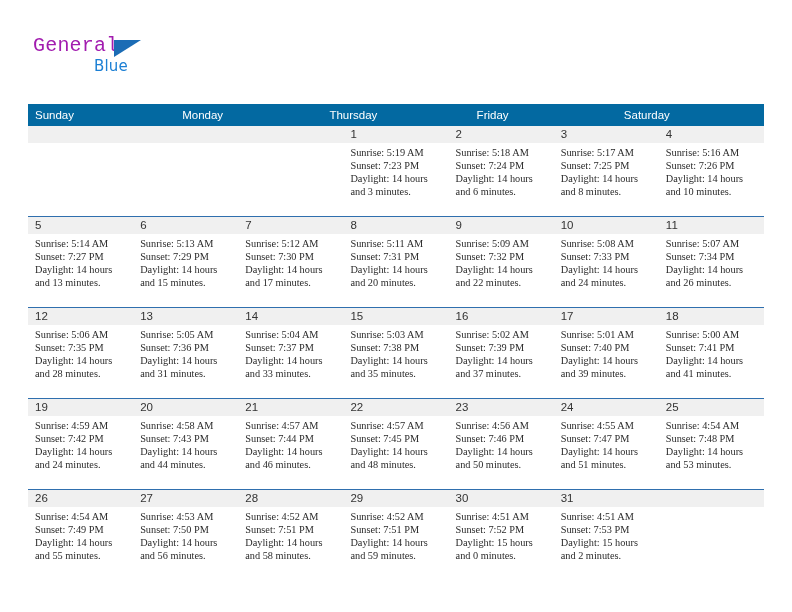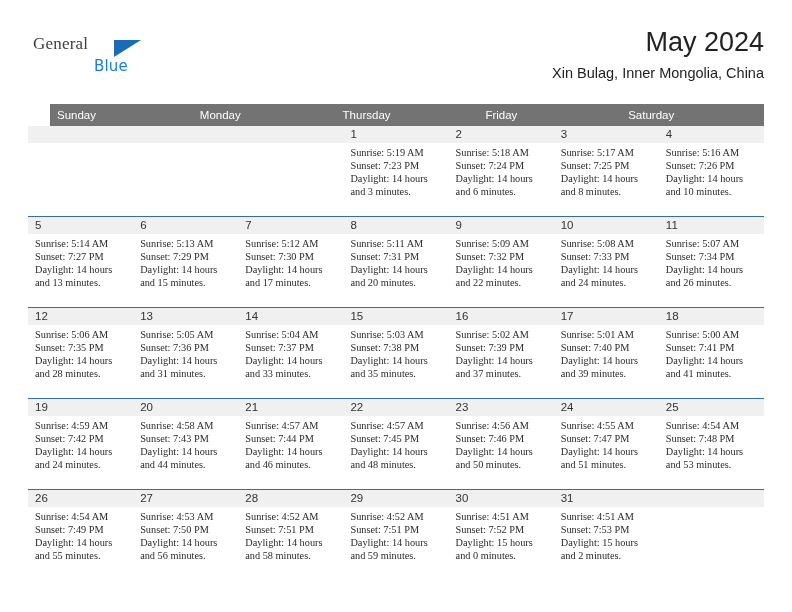--- a/index.html
+++ b/index.html
@@ -33,24 +33,24 @@
     position: absolute;
     left: 5px;
     top: 8px;
     width: 230px;
     height: 56px;
   }
   .logo-general {
     position: absolute;
     left: 0;
     top: 0;
-    font-size: 17px;
+    font-size: 20px;
     letter-spacing: 0.2px;
-    color: #404040;
-    font-family: Liberation Serif, serif;
+    color: #a21caf;
+    font-family: Liberation Mono, monospace;
     font-weight: 400;
   }
   .logo-tri {
     position: absolute;
     left: 81px;
     top: 6px;
     width: 0;
     height: 0;
     border-left: 27px solid #1b6cb5;
     border-bottom: 17px solid transparent;
@@ -89,23 +89,22 @@
 
   
   .calendar {
     position: absolute;
     left: 28px;
     top: 104px;
     width: 736px;
   }
   .weekdays {
     display: flex;
-    background: #737373;
+    background: #0369a1;
     height: 22px;
-    margin-left: 22px;
   }
   .weekday {
     flex: 1 1 0;
     color: #ffffff;
     font-size: 11.5px;
     line-height: 22px;
     padding-left: 7px;
     box-sizing: border-box;
     white-space: nowrap;
   }
@@ -156,24 +155,20 @@
 <div class="page">
 
   <div class="top">
 
     <div class="logo">
       <span class="logo-general">General</span>
       <span class="logo-tri"></span>
       <span class="logo-blue">Blue</span>
     </div>
 
-    <div class="title-wrap">
-      <div class="cal-title">May 2024</div>
-      <div class="cal-subtitle">Xin Bulag, Inner Mongolia, China</div>
-    </div>
 
   </div>
 
   <div class="calendar">
 
     <div class="weekdays">
       <div class="weekday">Sunday</div>
       <div class="weekday">Monday</div>
       <div class="weekday">Thursday</div>
       <div class="weekday">Friday</div>

